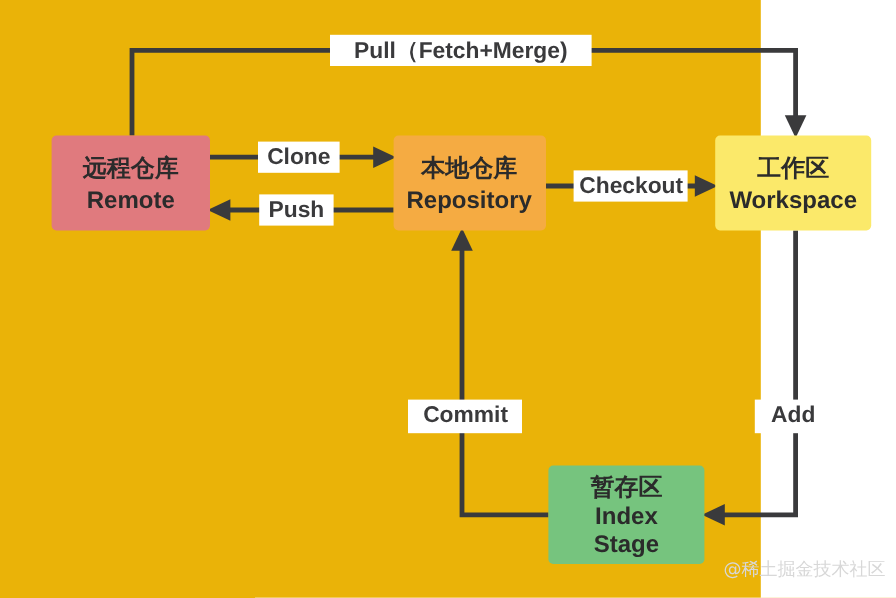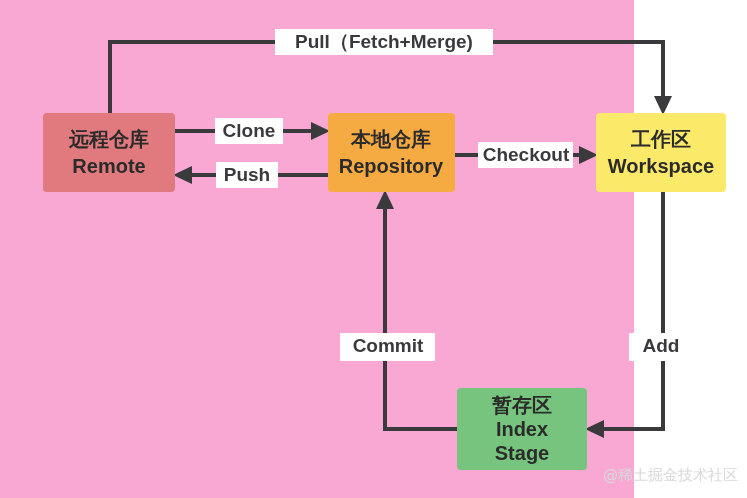--- a/index.html
+++ b/index.html
@@ -11,21 +11,21 @@
     width: 747px;
     height: 498px;
     font-family: "Liberation Sans", "DejaVu Sans", sans-serif;
     overflow: hidden;
     position: relative;
   }
   #diagram-root {
     position: relative;
     width: 634px;
     height: 498px;
-    background: #f9a8d4;
+    background: #eab308;
   }
   svg#git-flow-svg {
     position: absolute;
     top: 0;
     left: 0;
     width: 747px;
     height: 498px;
     display: block;
   }
   .node-rect {

